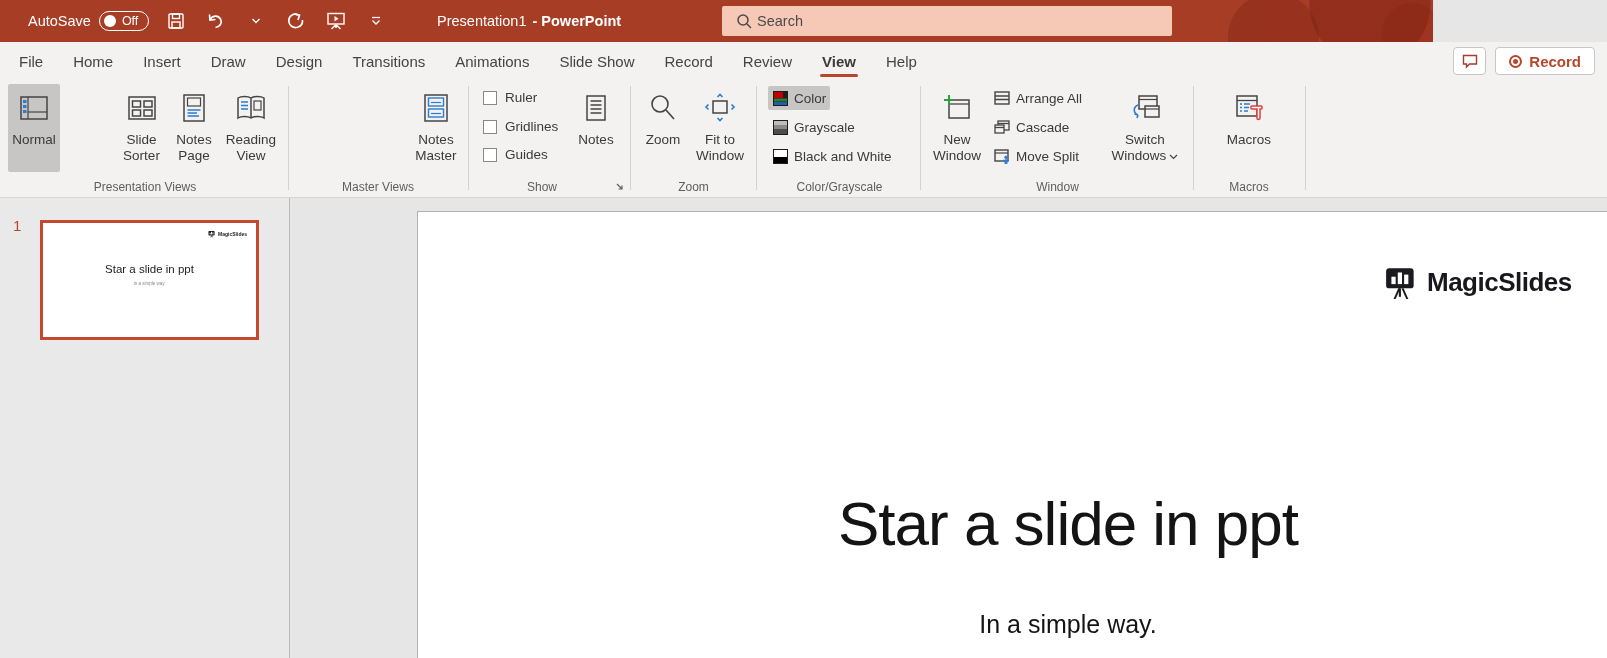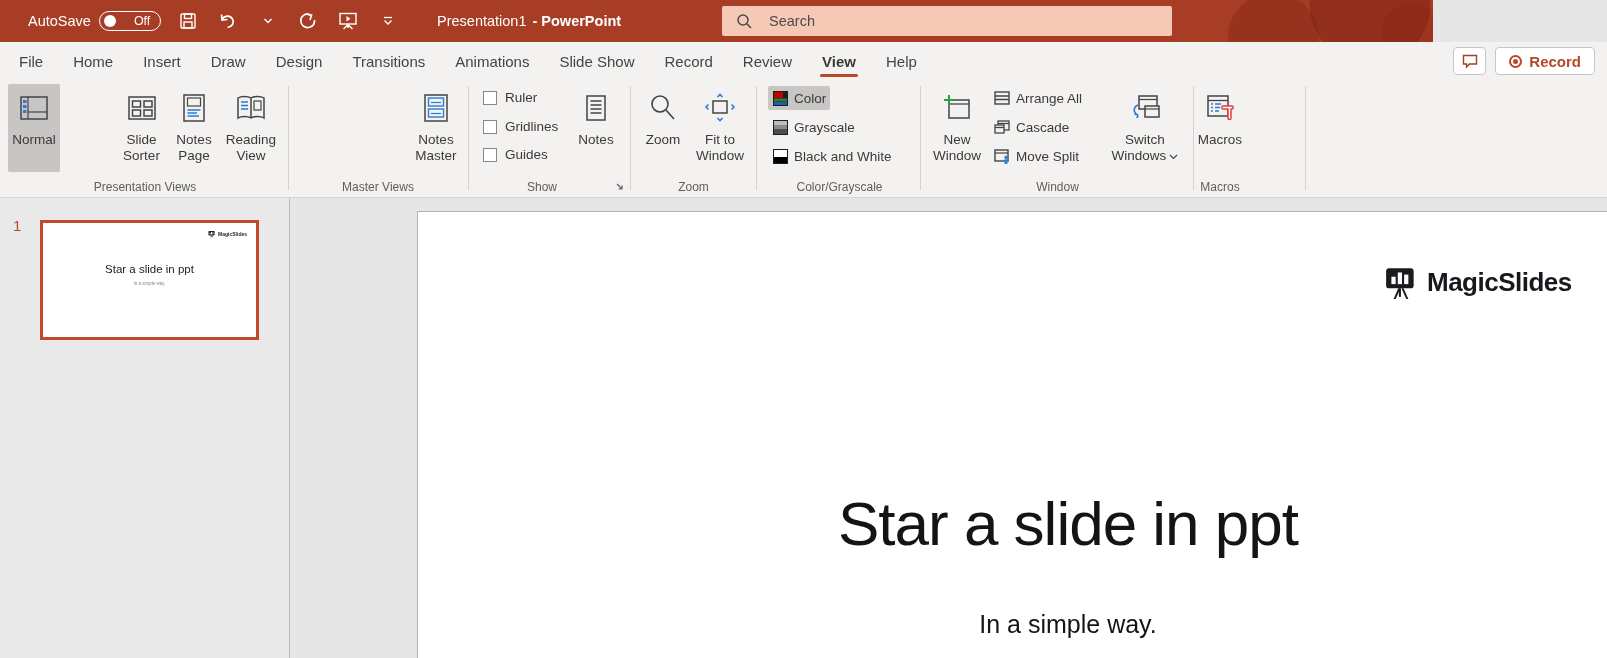--- a/index.html
+++ b/index.html
@@ -10,31 +10,31 @@
   .titlebar { position:absolute; left:0; top:0; width:1433px; height:42px;
     background:#a83d26; display:flex; align-items:center; color:#fff; }
   .titlebar .texture { position:absolute; right:0; top:0; width:420px; height:42px;
     background:
       radial-gradient(circle 60px at 85% 10%, rgba(120,30,15,.45) 0 60px, transparent 61px),
       radial-gradient(circle 45px at 62% 90%, rgba(120,30,15,.35) 0 45px, transparent 46px),
       radial-gradient(circle 30px at 95% 80%, rgba(150,45,25,.5) 0 30px, transparent 31px);
     pointer-events:none; }
   .qat { display:flex; align-items:center; gap:14px; padding-left:28px; z-index:2; }
   .autosave { display:flex; align-items:center; gap:8px; font-size:14.5px; }
-  .pill { display:flex; align-items:center; gap:18px; border:1px solid #fff;
+  .pill { display:flex; align-items:center; gap:6px; border:1px solid #fff;
     border-radius:11px; padding:2px 10px 2px 4px; font-size:12.5px; cursor:pointer; }
   .pill .knob { width:12px; height:12px; background:#fff; border-radius:50%; }
   .qbtn { width:26px; height:26px; display:flex; align-items:center; justify-content:center;
     cursor:pointer; border-radius:3px; }
   .doc-title { position:absolute; left:437px; top:0; height:42px; display:flex;
     align-items:center; font-size:14.5px; color:#fff; z-index:2; }
   .doc-title b { font-weight:bold; margin-left:6px; }
   .searchbox { position:absolute; left:722px; top:6px; width:450px; height:30px;
     background:#f6c9b6; border-radius:2px; display:flex; align-items:center;
-    padding-left:14px; gap:16px; color:#4a4a4a; font-size:14.5px; cursor:text; z-index:2; }
+    padding-left:14px; gap:4px; color:#4a4a4a; font-size:14.5px; cursor:text; z-index:2; }
   .username { position:absolute; left:1486px; top:0; height:42px; display:flex;
     align-items:center; font-size:14.5px; color:#fff; white-space:nowrap;
     overflow:hidden; width:121px; z-index:2; }
 
   
   .tabrow { position:absolute; left:0; top:42px; width:1607px; height:38px;
     background:#f3f2f1; display:flex; align-items:stretch; }
   .tabs { display:flex; padding-left:4px; }
   .tab { display:flex; align-items:center; padding:0 15px; font-size:15px;
     color:#444; cursor:pointer; position:relative; white-space:nowrap; }
@@ -425,21 +425,21 @@
         </svg>
       </span>
       <span class="blabel"><span>Switch Windows</span><span class="chev"><svg width="9" height="6" viewBox="0 0 9 6" fill="none" stroke="#444" stroke-width="1.2">
               <path d="M1 1 L4.5 4.5 L8 1"></path>
             </svg></span></span>
     </div>
     <div class="grouplabel">Window</div>
   </div>
   <div class="rdivider" style="left:1193px;"></div>
 
-  <div class="rgroup" style="left:1167px;width:106px;">
+  <div class="rgroup" style="left:1196px;width:106px;">
     <div class="bigbtn" style="left:26px;width:54px;">
       <span class="bicon">
         <svg width="30" height="30" viewBox="0 0 30 30" fill="none">
           <rect x="3" y="3" width="20" height="20" stroke="#444" stroke-width="1.5"></rect>
           <path d="M3 7.5 H23" stroke="#444" stroke-width="1.3"></path>
           <path d="M6 11 H8 M10 11 H16 M6 14.5 H8 M10 14.5 H15 M6 18 H8 M10 18 H14" stroke="#2b7cd3" stroke-width="1.3"></path>
           <path d="M18 13 H27 C28.5 13, 28.5 16, 27 16 H26 V25 C26 27, 23 27, 23 25 V16 H18 C16.5 16, 16.5 13, 18 13 Z" stroke="#e23b3b" stroke-width="1.5" fill="#fff"></path>
         </svg>
       </span>
       <span class="blabel">Macros</span>

